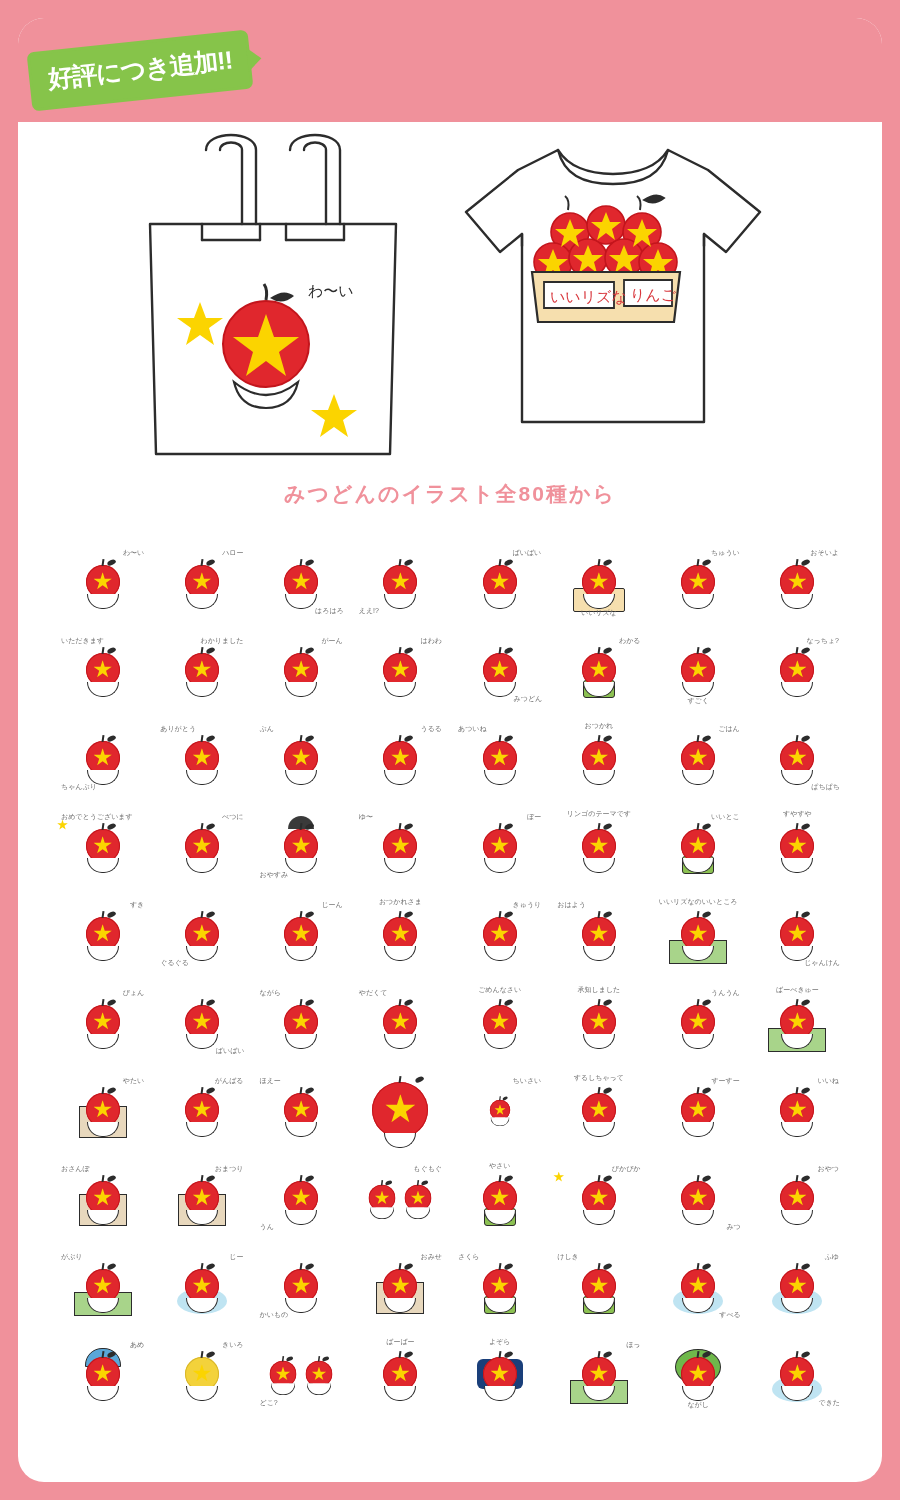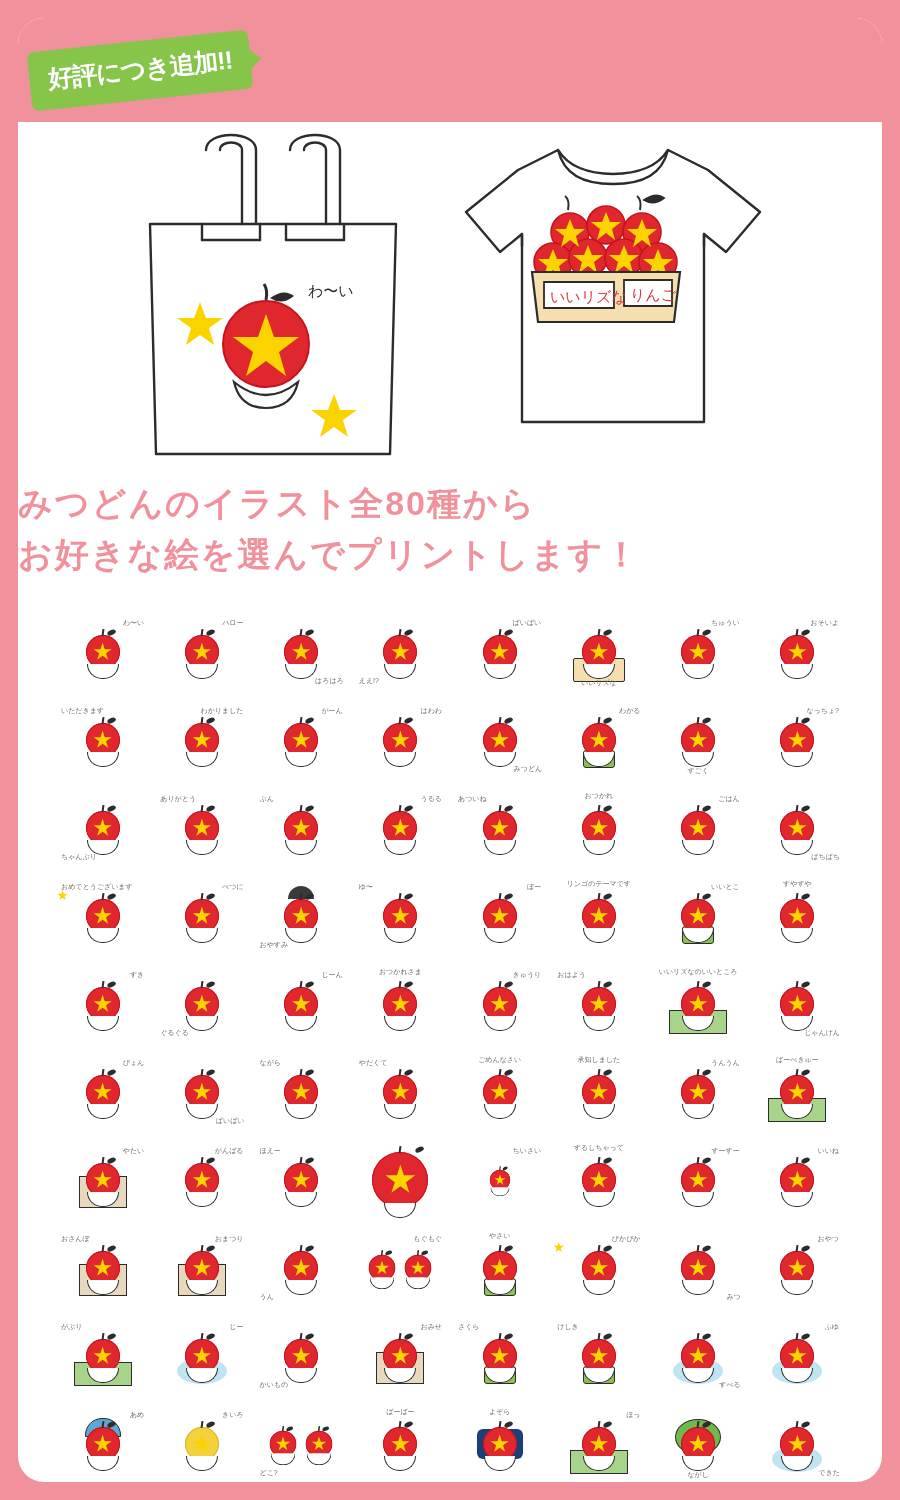--- a/index.html
+++ b/index.html
@@ -83,23 +83,23 @@
     left: 120px;
     top: 10px;
   }
   .tshirt {
     position: absolute;
     left: 430px;
     top: 0px;
   }
   
   .lead {
-    text-align: left;
+    text-align: center;
     color: #f0919b;
-    font-size: 34px;
+    font-size: 21px;
     line-height: 1.5;
     letter-spacing: 2px;
     font-weight: bold;
     margin-top: 6px;
   }
   .lead div { white-space: nowrap; }
   
   .grid {
     margin: 30px auto 0 auto;
     width: 790px;
@@ -335,21 +335,20 @@
           <path d="M96,160 L166,160 L166,186 L96,186 Z" fill="#ffffff" stroke="#2c2c2c" stroke-width="1.8"></path>
           <path d="M176,158 L224,158 L224,184 L176,184 Z" fill="#ffffff" stroke="#2c2c2c" stroke-width="1.8"></path>
           <text x="102" y="180" font-family="'Liberation Sans',sans-serif" font-size="15" fill="#d8363c">いいリズな</text>
           <text x="182" y="178" font-family="'Liberation Sans',sans-serif" font-size="15" fill="#d8363c">りんご</text>
         </g>
       </svg>
     </div>
 
     <div class="lead">
       <div>みつどんのイラスト全80種から</div>
-      <div>お好きな絵を選んでプリントします！</div>
     </div>
 
     <div class="grid" id="sticker-grid">
         <div class="cell">
           <div class="apple">
             <div class="stem"></div>
             <div class="leaf"></div>
             <div class="star-shape"></div>
             <div class="body-blob"></div>
           </div>

